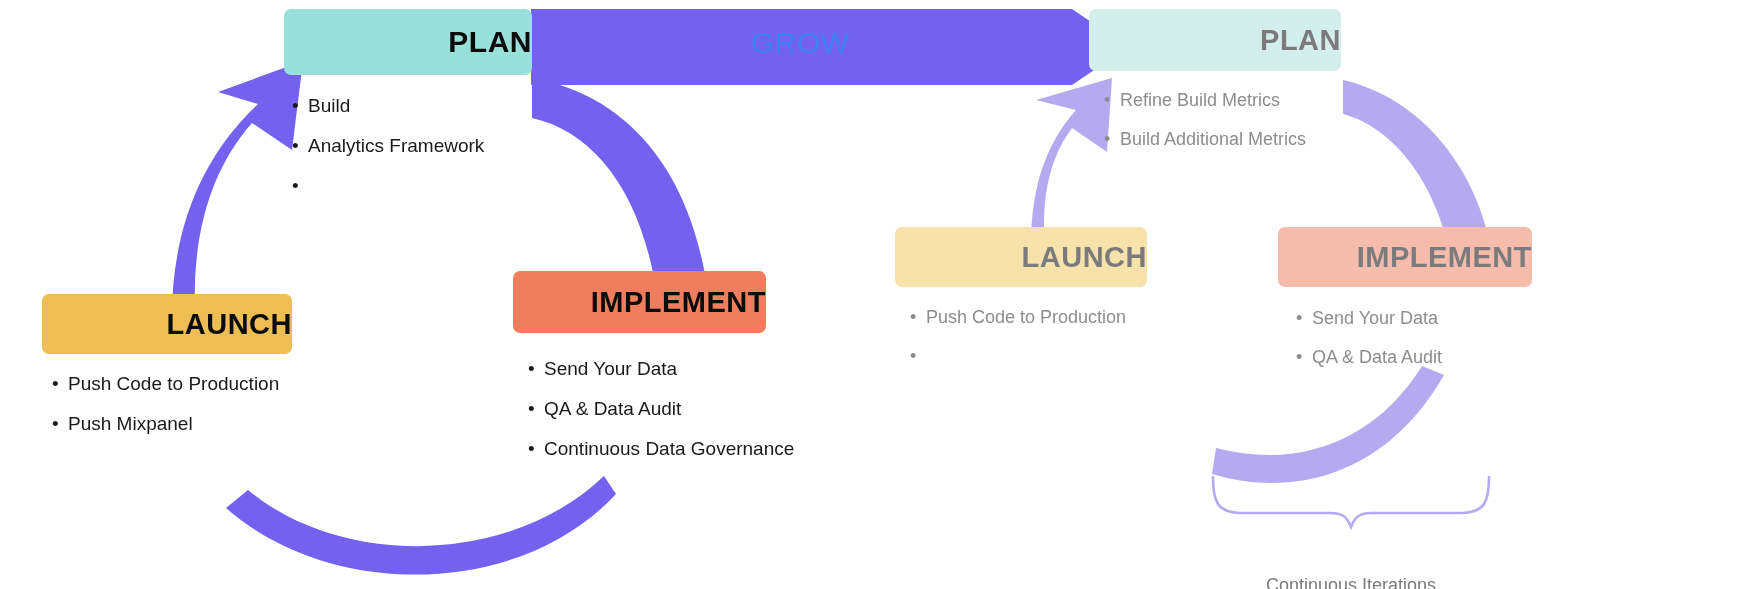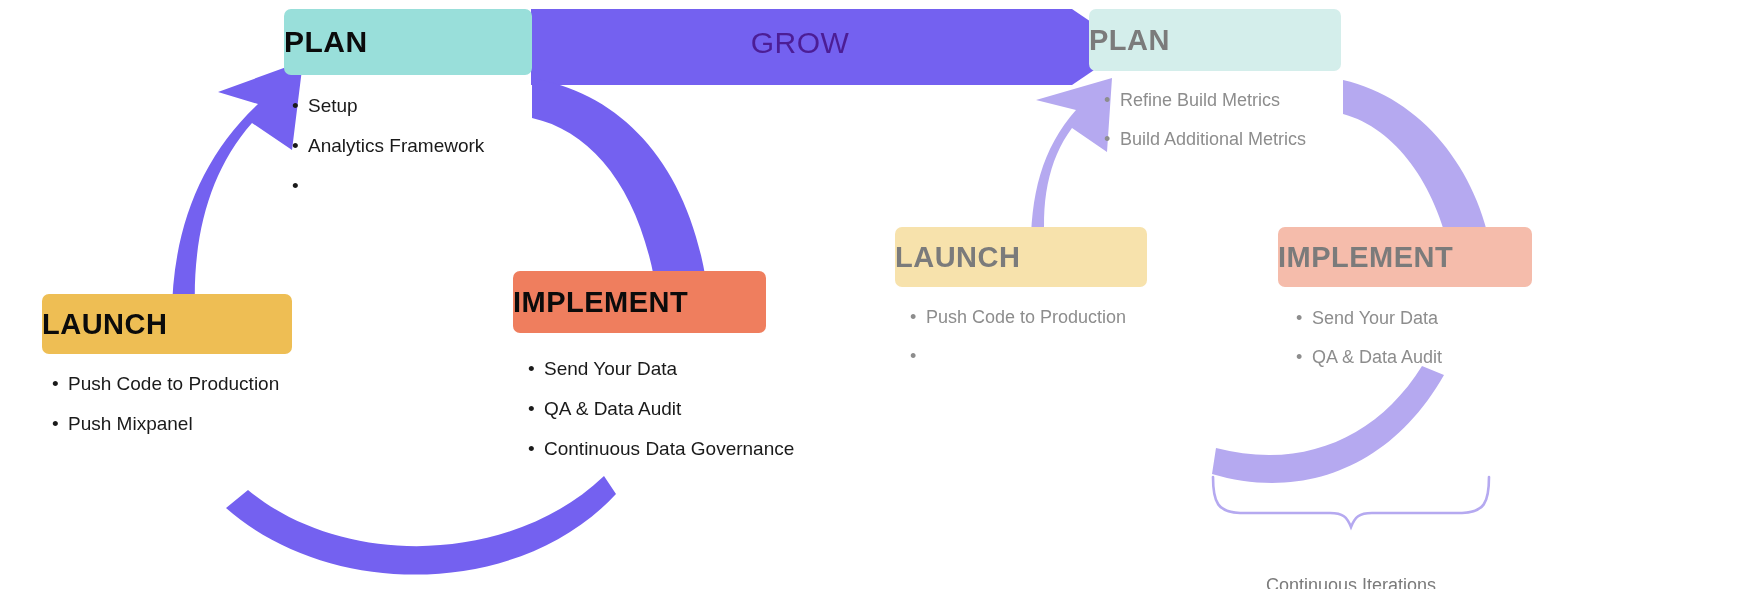--- a/index.html
+++ b/index.html
@@ -2,35 +2,35 @@
 <html><head>
 <meta charset="utf-8">
 <style>
   html,body{margin:0;padding:0;background:#ffffff;}
   body{width:1740px;height:589px;position:relative;overflow:hidden;
        font-family:"Liberation Sans","DejaVu Sans",sans-serif;}
   #stage{position:absolute;left:0;top:0;width:1740px;height:589px;}
   svg.layer{position:absolute;left:0;top:0;width:1740px;height:589px;pointer-events:none;}
 
   .box{position:absolute;border-radius:7px;display:flex;align-items:center;
-       justify-content:flex-start;box-sizing:border-box;}
+       justify-content:flex-end;box-sizing:border-box;}
   .box .title{font-weight:bold;letter-spacing:0.5px;}
 
   .phase-title-strong{color:#0b0b0b;}
   .phase-title-faded{color:#7b7b7b;}
 
   ul.bullets{position:absolute;margin:0;padding:0;list-style:none;}
   ul.bullets li{display:flex;align-items:flex-start;margin:0 0 18px 0;line-height:1.15;}
   ul.bullets li .dot{width:16px;flex:0 0 16px;text-align:left;}
   ul.bullets li .txt{white-space:nowrap;}
 
   .strong-list li{color:#1a1a1a;font-size:19px;}
   .faded-list li{color:#8d8d8d;font-size:18px;}
 
-  .grow-label{position:absolute;color:#4c1d95;font-size:30px;font-weight:400;
+  .grow-label{position:absolute;color:#3b82f6;font-size:30px;font-weight:400;
               letter-spacing:0.5px;}
   .cont-label{position:absolute;color:#7b7b7b;font-size:18px;white-space:nowrap;}
 </style>
 </head>
 <body>
 
 <div id="stage">
 
   <svg class="layer" viewBox="0 0 1740 589" xmlns="http://www.w3.org/2000/svg">
 
@@ -60,21 +60,21 @@
   </svg>
 
   <div class="grow-label" style="left:530px;top:26px;width:540px;text-align:center;">GROW</div>
 
   <div class="box" style="left:284px;top:9px;width:248px;height:66px;background:#99DFDA;">
     <span class="title phase-title-strong" style="font-size:30px;">PLAN</span>
   </div>
   <ul class="bullets strong-list" style="left:292px;top:95px;width:330px;">
     <li>
       <span class="dot">•</span>
-      <span class="txt">Setup</span>
+      <span class="txt">Build</span>
     </li>
     <li>
       <span class="dot">•</span>
       <span class="txt">Analytics Framework</span>
     </li>
     <li>
       <span class="dot">•</span>
     </li>
   </ul>
 

